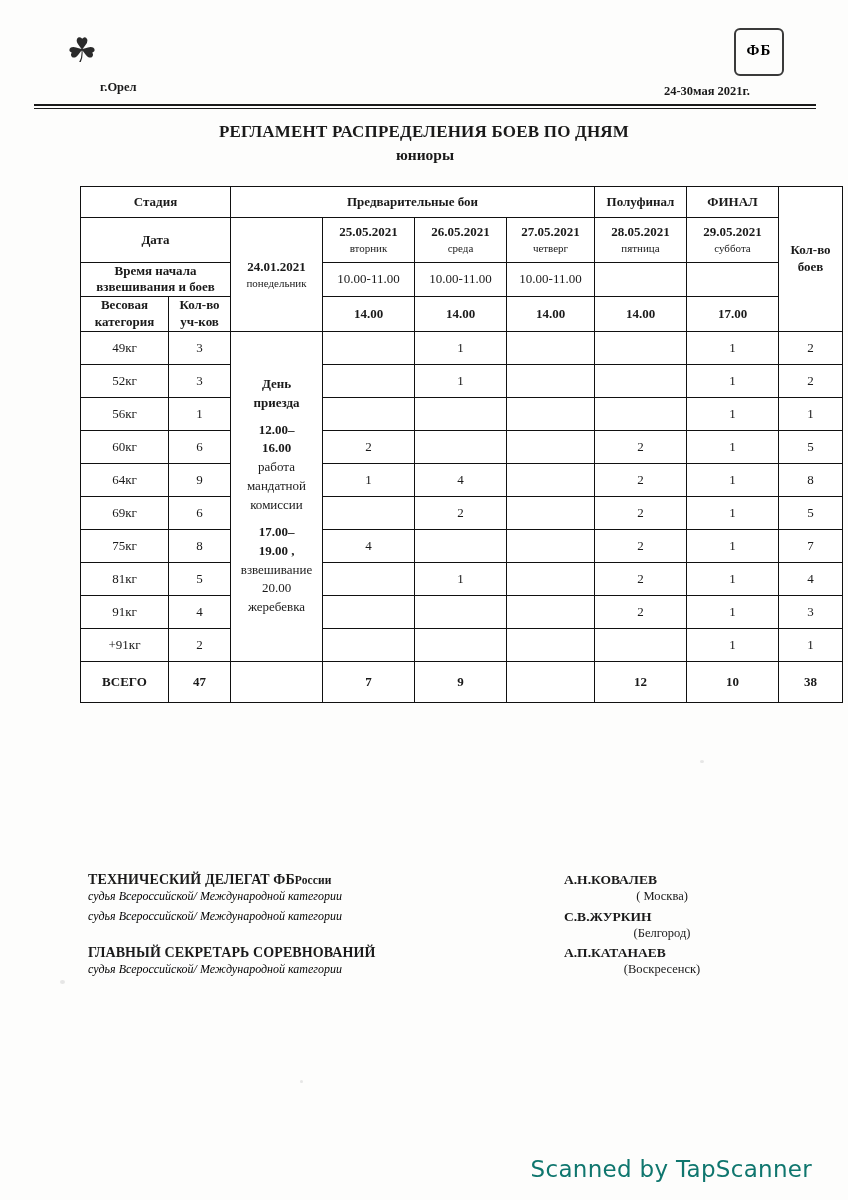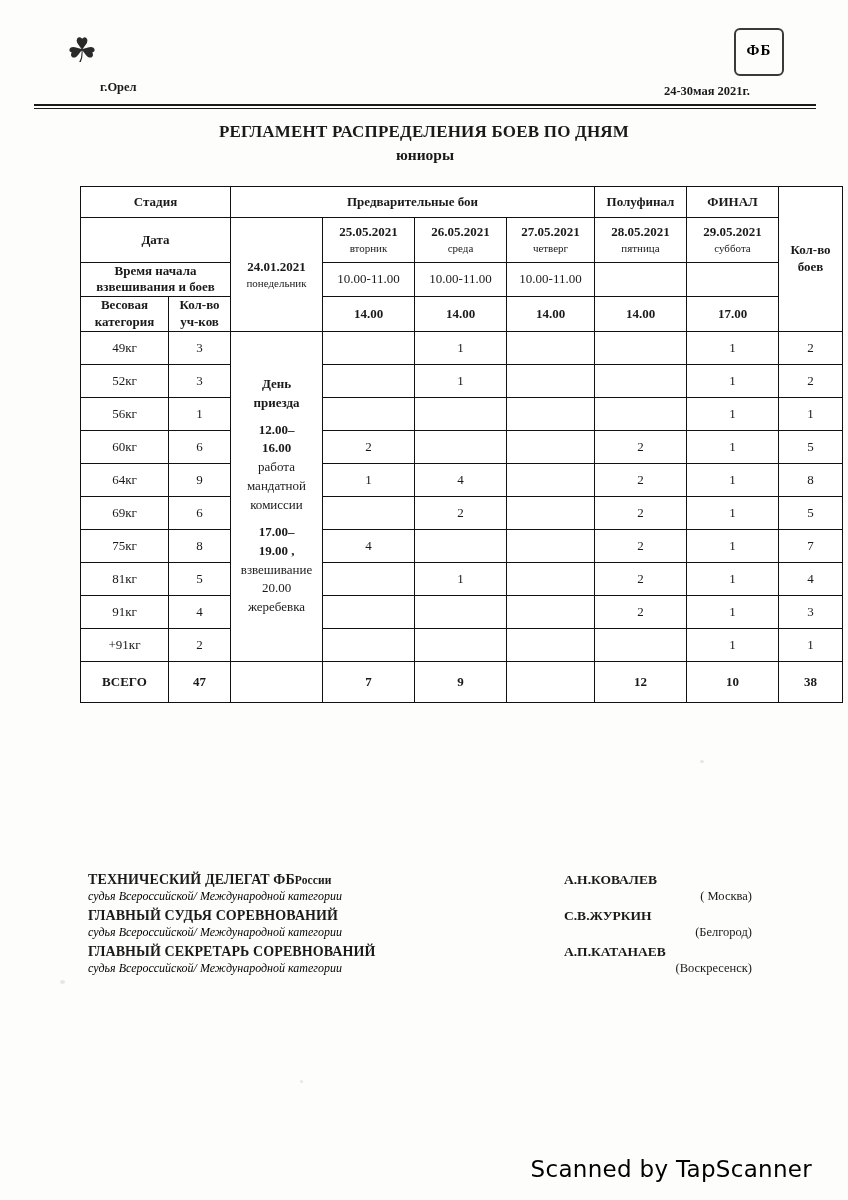--- a/index.html
+++ b/index.html
@@ -235,32 +235,32 @@
     text-align: left;
     width: 180px;
     font-weight: bold;
     font-size: 13.5px;
   }
   .sig-city {
     position: absolute;
     right: 16px;
     top: 17px;
     width: 180px;
-    text-align: right;
+    text-align: center;
     font-size: 12.5px;
     font-style: normal;
   }
   
   .scanned {
     position: absolute;
     right: 36px;
     bottom: 18px;
     font-size: 23px;
     font-family: "DejaVu Sans", sans-serif;
-    color: #000000;
+    color: #0f766e;
     letter-spacing: .3px;
   }
 </style>
 </head>
 <body>
 
 <div class="page">
 
   <div class="speckle" style="left:120px;top:640px;width:3px;height:3px;"></div>
   <div class="speckle" style="left:700px;top:760px;width:4px;height:3px;"></div>
@@ -494,21 +494,20 @@
   </div>
 
   <div class="signatures">
     <div class="sig-row">
       <div class="sig-role"><span>ТЕХНИЧЕСКИЙ ДЕЛЕГАТ ФБ</span><span class="sm">России</span></div>
       <div class="sig-sub">судья Всероссийской/ Международной категории</div>
       <div class="sig-name">А.Н.КОВАЛЕВ</div>
       <div class="sig-city">( Москва)</div>
     </div>
     <div class="sig-row">
-      <div class="sig-role"><span>ГЛАВНЫЙ СУДЬЯ СОРЕВНОВАНИЙ</span></div>
       <div class="sig-sub">судья Всероссийской/ Международной категории</div>
       <div class="sig-name">С.В.ЖУРКИН</div>
       <div class="sig-city">(Белгород)</div>
     </div>
     <div class="sig-row">
       <div class="sig-role"><span>ГЛАВНЫЙ СЕКРЕТАРЬ СОРЕВНОВАНИЙ</span></div>
       <div class="sig-sub">судья Всероссийской/ Международной  категории</div>
       <div class="sig-name">А.П.КАТАНАЕВ</div>
       <div class="sig-city">(Воскресенск)</div>
     </div>

